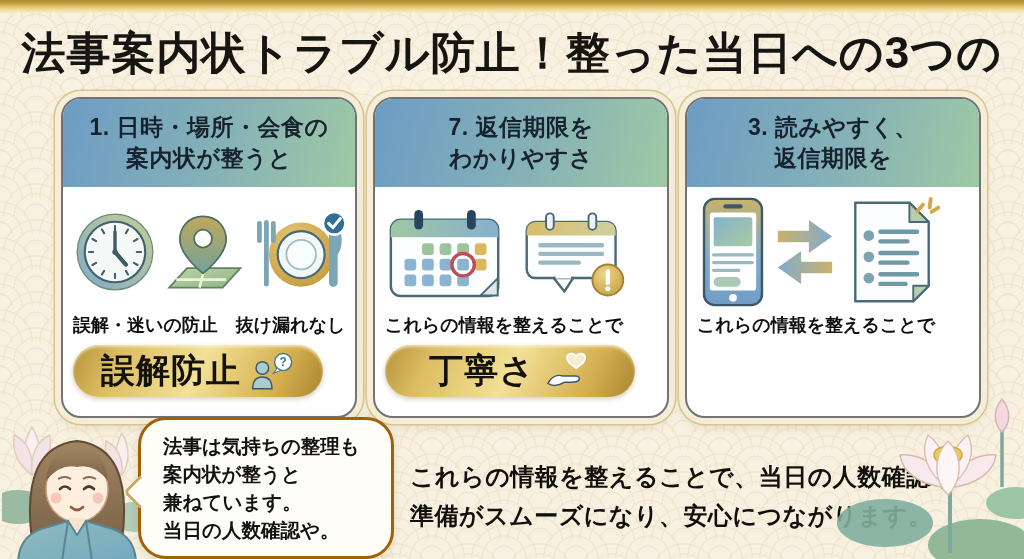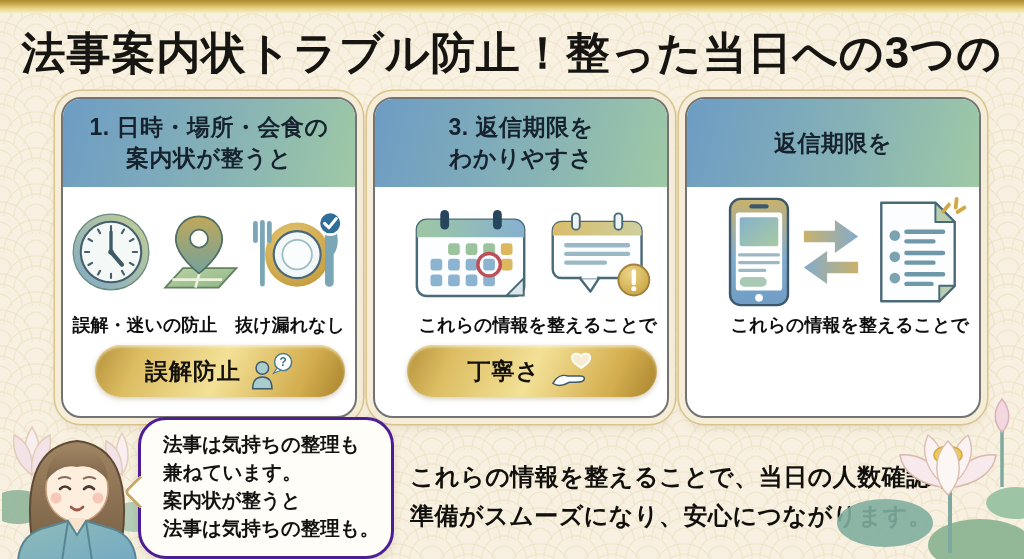--- a/index.html
+++ b/index.html
@@ -42,37 +42,36 @@
     box-shadow:0 0 0 6px #f5edd8, 0 0 0 7.5px #d9c48e, 0 6px 14px rgba(125,100,50,.22);
     display:flex; flex-direction:column;
   }
   .card-header{
     height:88px; flex:0 0 88px;
     background:linear-gradient(105deg,#6d9cc4 0%, #86b2b6 55%, #9fc9a5 100%);
     display:flex; flex-direction:column; align-items:center; justify-content:center;
     color:#16222e; font-weight:800; font-size:23px; line-height:31px; letter-spacing:.5px;
     text-align:center;
   }
-  .card-body{ flex:1; display:flex; flex-direction:column; align-items:flex-end; padding:6px 10px 12px; }
+  .card-body{ flex:1; display:flex; flex-direction:column; align-items:flex-start; padding:6px 10px 12px; }
   .icons-row{ height:118px; display:flex; align-items:center; justify-content:center; gap:5px; }
   .caption{ font-size:18px; font-weight:800; color:#101010; white-space:nowrap; margin:2px 0 8px; }
   .badge{
     width:92%; height:52px; border-radius:28px;
     background:linear-gradient(115deg,#b5913a 0%, #dcbd62 18%, #f3e197 50%, #d3ad4e 82%, #a8842e 100%);
     box-shadow:inset 0 2px 3px rgba(255,250,220,.65), 0 2px 5px rgba(120,90,30,.3);
     display:flex; align-items:center; justify-content:center; gap:8px;
   }
-  .badge-label{ font-size:23px; font-weight:900; color:#14110a; letter-spacing:1px;font-family:Liberation Serif, serif; }
+  .badge-label{ font-size:34px; font-weight:900; color:#14110a; letter-spacing:1px;font-family:Liberation Serif, serif; }
 
   .speech-bubble{
     position:absolute; left:138px; top:417px; width:256px;
-    background:#fffdf8; border:3px solid #4c1d95; border-radius:28px;
+    background:#fffdf8; border:3px solid #a16207; border-radius:28px;
     padding:12px 34px 12px 22px;
     box-shadow:0 3px 8px rgba(130,105,50,.18);
-    font-family:Liberation Mono, monospace;
   }
   .speech-bubble .tail{
     position:absolute; left:-13px; top:60px; width:24px; height:24px;
     background:#fffdf8; border-left:3px solid #c6a96a; border-bottom:3px solid #c6a96a;
     transform:rotate(45deg); border-bottom-left-radius:6px;
   }
   .speech-line{ font-size:19.5px; font-weight:800; color:#141210; line-height:28px; white-space:nowrap; }
 
   .footer-text{ position:absolute; left:410px; top:457px; }
   .footer-line{ font-size:24px; font-weight:800; color:#12100d; line-height:39px; letter-spacing:.5px; white-space:nowrap; }
@@ -157,21 +156,21 @@
               <text x="46" y="18.5" text-anchor="middle" font-size="16" font-weight="bold" fill="#3f7588">?</text>
               <circle cx="18" cy="21" r="8.5" fill="#a9cccc" stroke="#3d586b" stroke-width="2"></circle>
               <path d="M5,49 Q5,33 18,33 Q31,33 31,49 Z" fill="#a9cccc" stroke="#3d586b" stroke-width="2"></path>
             </svg>
           </div>
         </div>
       </div>
 
       <div class="card">
         <div class="card-header">
-          <div>3. 返信期限を</div>
+          <div>7. 返信期限を</div>
           <div>わかりやすさ</div>
         </div>
         <div class="card-body">
           <div class="icons-row" style="gap:12px;">
 
             <svg width="122" height="96" viewBox="0 0 125 98">
               <defs>
                 <linearGradient id="c2band" x1="0" y1="0" x2="1" y2="0">
                   <stop offset="0" stop-color="#9ec7a3"></stop>
                     <stop offset="1" stop-color="#86b0cf"></stop>
@@ -229,20 +228,21 @@
             <svg width="48" height="40" viewBox="0 0 58 48">
               <path d="M40,6 C43,1 51,2.5 51,8.5 C51,13.5 44,17.5 40,20.5 C36,17.5 29,13.5 29,8.5 C29,2.5 37,1 40,6 Z" fill="#f5ecd2" stroke="#ffffff" stroke-width="2.2"></path>
               <path d="M6,39 C10,31 17,28 24,30 L39,30 C44,30 45,33 43,35.5 C41.5,37.5 37,37.5 33,37.5 L26,37.5 C20,41 12,43 6,39 Z" fill="#ffffff" stroke="#3d586b" stroke-width="1.8"></path>
             </svg>
           </div>
         </div>
       </div>
 
       <div class="card">
         <div class="card-header">
+          <div>3. 読みやすく、</div>
           <div>返信期限を</div>
         </div>
         <div class="card-body">
           <div class="icons-row">
 
             <svg width="72" height="112" viewBox="0 0 74 116">
               <defs>
                 <linearGradient id="c3ph" x1="0" y1="0" x2="0" y2="1">
                   <stop offset="0" stop-color="#c9b26a"></stop>
                     <stop offset=".55" stop-color="#82abcd"></stop>
@@ -324,23 +324,23 @@
       <path d="M69,84 Q75,90 81,84" stroke="#9a5c49" stroke-width="2.6" stroke-linecap="round" fill="none"></path>
       <rect x="67" y="95" width="16" height="13" fill="#f8e3cd"></rect>
       <path d="M52,138 L52,112 Q75,102 98,112 L98,138 Z" fill="#ffffff" stroke="#cfd8da" stroke-width="1"></path>
       <path d="M16,138 Q18,110 46,104 L66,98 L75,112 L84,98 L104,104 Q132,110 134,138 Z" fill="url(#wcard)" stroke="#5a8694" stroke-width="2"></path>
       <path d="M66,98 L60,138 M84,98 L90,138" stroke="#5a8694" stroke-width="2" fill="none"></path>
     </svg>
 
     <div class="speech-bubble">
       <div class="tail"></div>
       <div class="speech-line">法事は気持ちの整理も</div>
+      <div class="speech-line">案内状が整うと</div>
       <div class="speech-line">兼ねています。</div>
-      <div class="speech-line">案内状が整うと</div>
-      <div class="speech-line">法事は気持ちの整理も。</div>
+      <div class="speech-line">当日の人数確認や。</div>
     </div>
 
     <div class="footer-text">
       <div class="footer-line">これらの情報を整えることで、当日の人数確認や</div>
       <div class="footer-line">準備がスムーズになり、安心につながります。</div>
     </div>
 
     <svg class="lotus" viewBox="0 0 200 170">
       <ellipse cx="55" cy="130" rx="48" ry="24" fill="#7fae9e" opacity=".9"></ellipse>
       <ellipse cx="150" cy="152" rx="52" ry="26" fill="#93b897"></ellipse>

